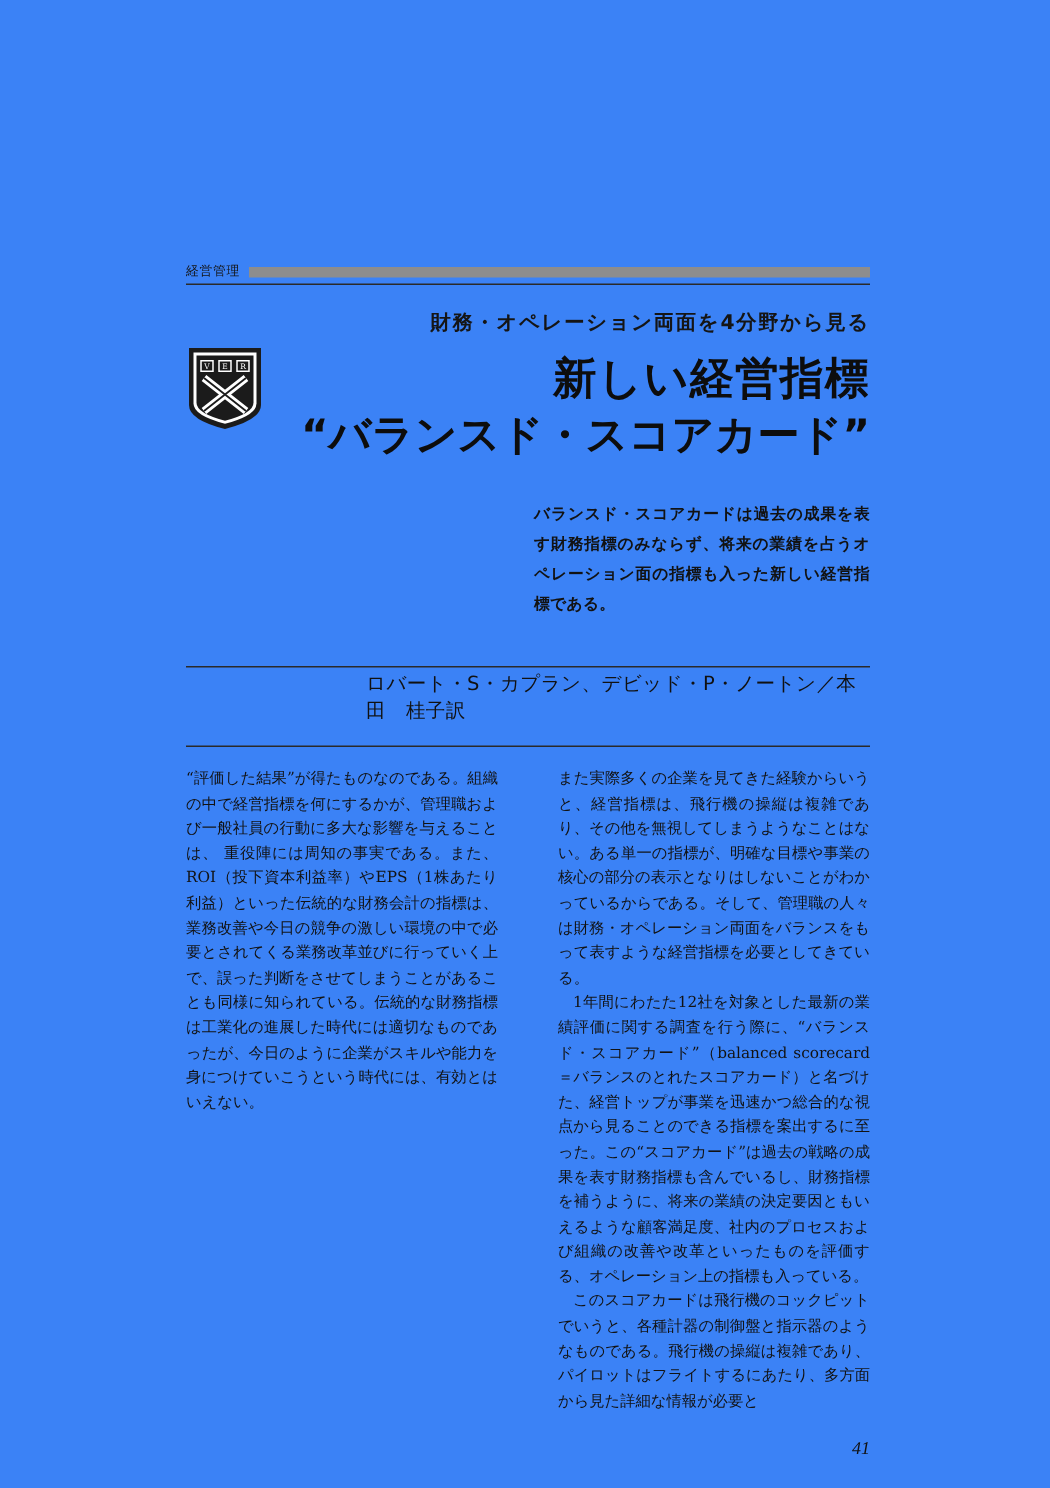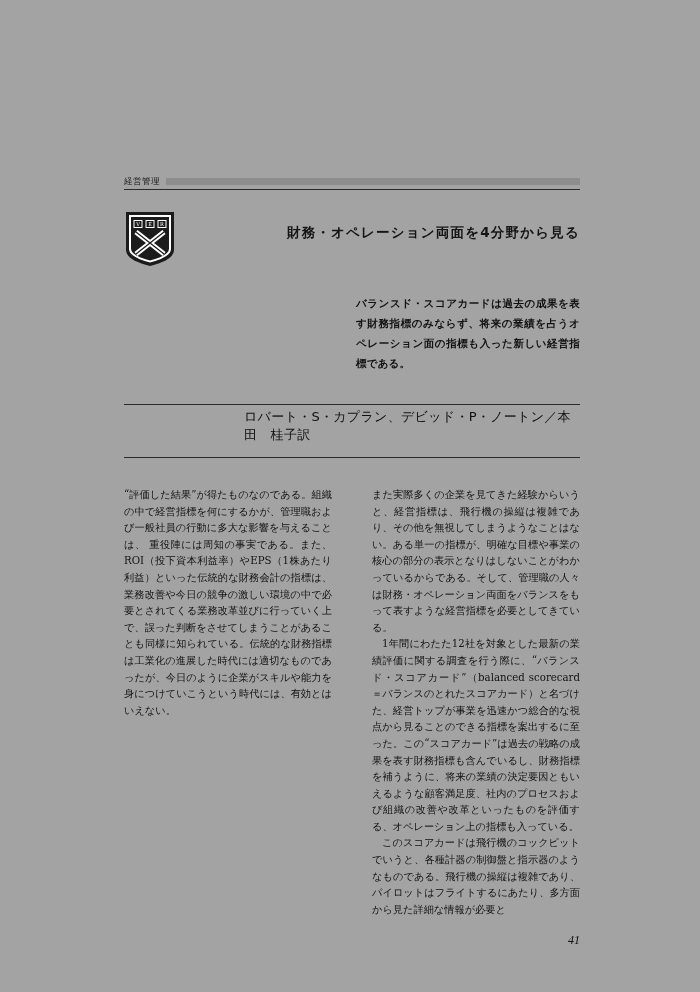--- a/index.html
+++ b/index.html
@@ -13,21 +13,21 @@
     font-family: "Liberation Serif", serif;
     color: #1a1a1a;
     position: relative;
     overflow: hidden;
   }
   .page {
     position: absolute;
     left: 0; top: 0;
     width: 700px;
     height: 992px;
-    background: #a3a3a3;
+    background: #3b82f6;
   }
   .content {
     position: absolute;
     left: 124px;
     top: 170px;
     width: 456px;
   }
 
   
   .runhead {
@@ -129,21 +129,21 @@
     line-height: 18px;
   }
   .byline-rule2 {
     margin-top: 13px;
     height: 1px;
     background: #2a2a2a;
   }
 
   
   .columns {
-    margin-top: 29px;
+    margin-top: 14px;
     display: flex;
     gap: 40px;
   }
   .col {
     width: 215px;
     font-family: "DejaVu Serif", serif;
     font-size: 10.2px;
     line-height: 16.6px;
     text-align: justify;
     text-justify: inter-character;
@@ -197,20 +197,24 @@
             <text x="14" y="16">V</text>
             <text x="26" y="16">E</text>
             <text x="38" y="16">R</text>
           </g>
           <path d="M12 22 L40 44 M40 22 L12 44" stroke="#ffffff" stroke-width="5" fill="none"></path>
           <path d="M12 22 L40 44 M40 22 L12 44" stroke="#1b1b1b" stroke-width="1.2" fill="none"></path>
         </svg>
       </div>
       <div class="titletexts">
         <div class="kicker">財務・オペレーション両面を4分野から見る</div>
+        <div class="maintitle">
+          <span>新しい経営指標</span>
+          <span class="line2">“バランスド・スコアカード”</span>
+        </div>
       </div>
     </div>
 
     <div class="deck">バランスド・スコアカードは過去の成果を表す財務指標のみならず、将来の業績を占うオペレーション面の指標も入った新しい経営指標である。</div>
 
     <div class="byline-rule"></div>
     <div class="byline">ロバート・S・カプラン、デビッド・P・ノートン／本田　桂子訳</div>
     <div class="byline-rule2"></div>
 
     <div class="columns">

